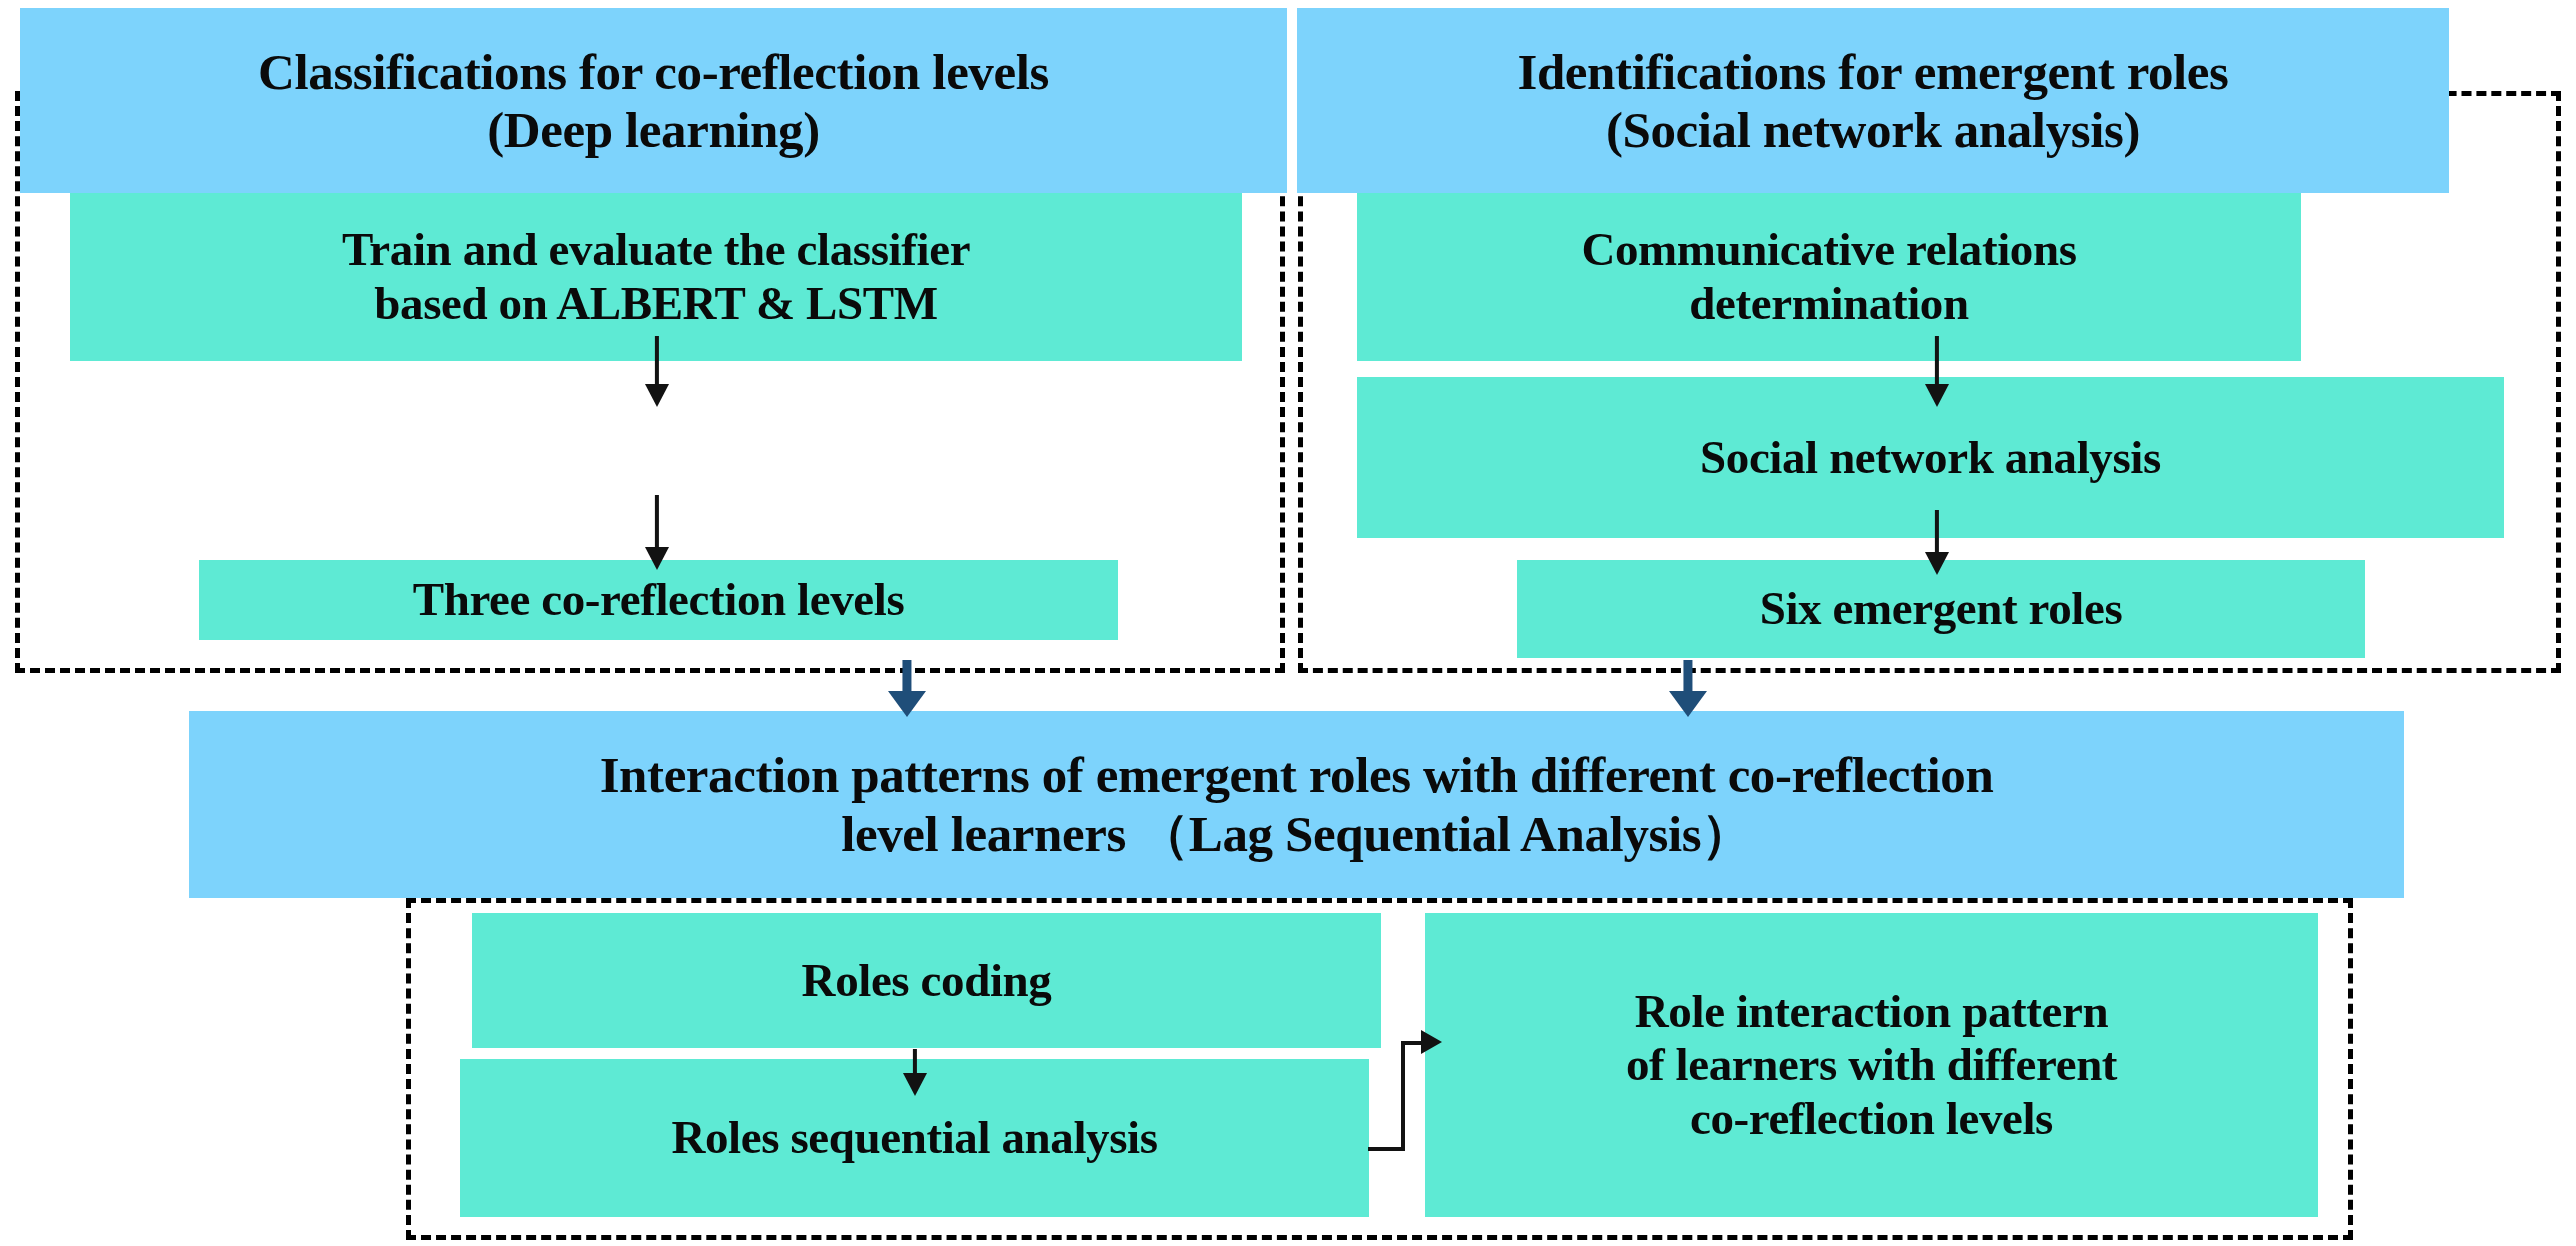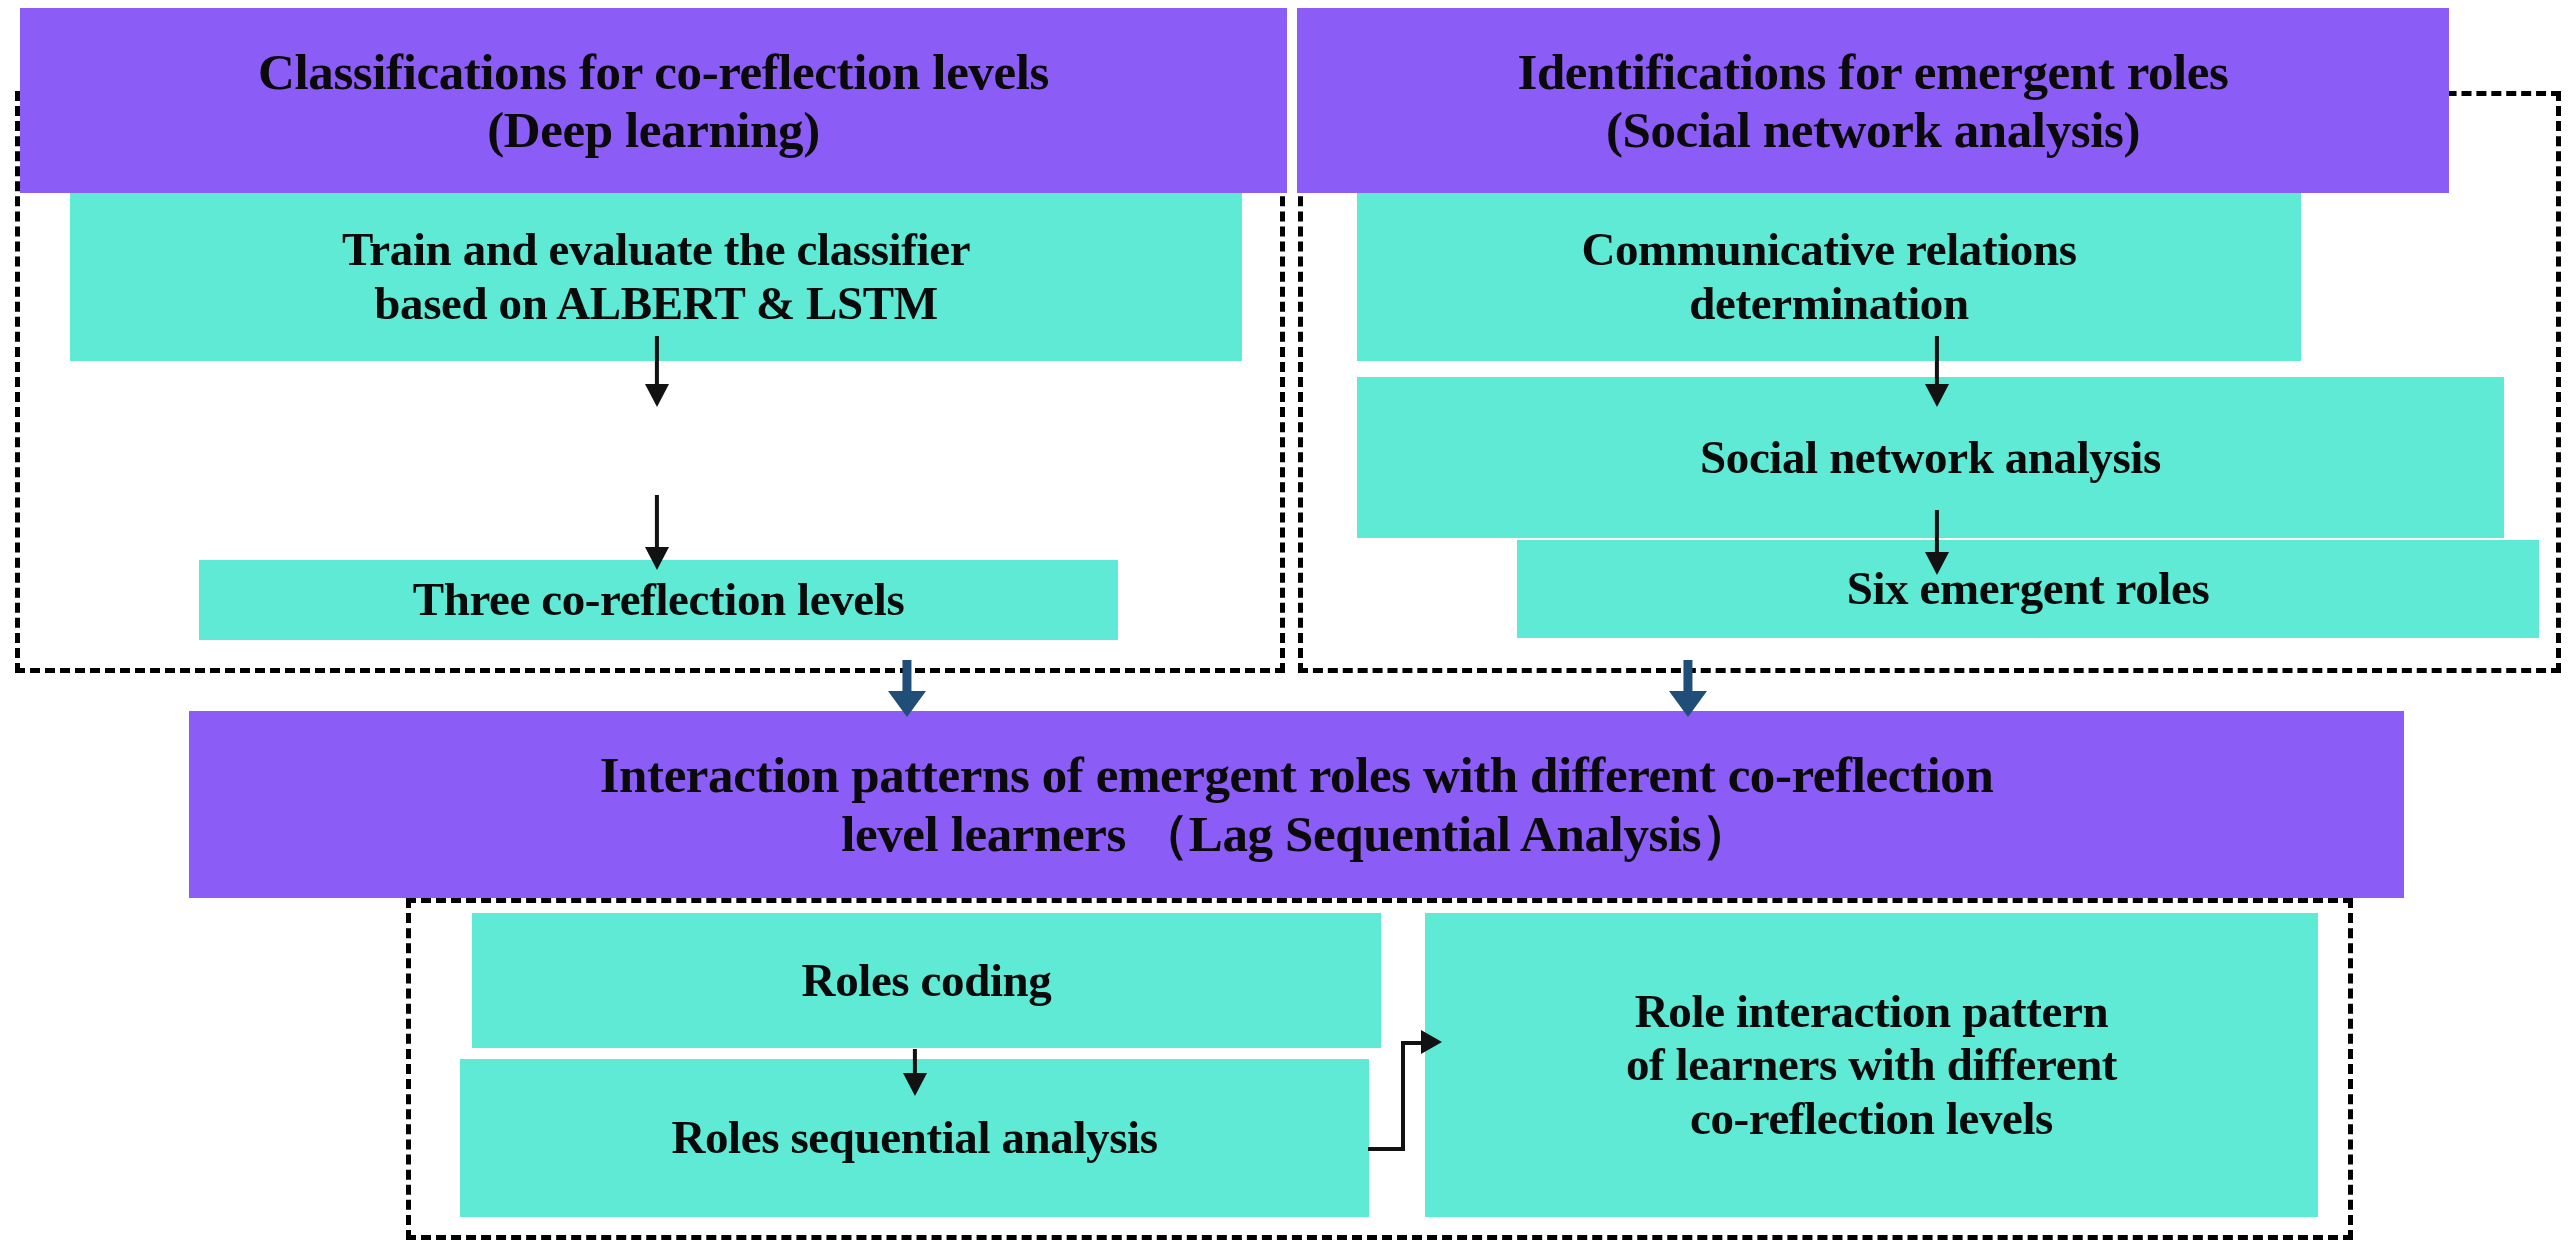--- a/index.html
+++ b/index.html
@@ -25,21 +25,21 @@
   
   .dashed-zone {
     border: 5.8px dashed #000000;
     background: transparent;
     z-index: 1;
   }
 
   
   .blue-head,
   .blue-band {
-    background: #8b5cf6;
+    background: #7dd3fc;
     z-index: 3;
     display: flex;
     align-items: center;
     justify-content: center;
     text-align: center;
   }
   .lav-box {
     background: #5eead4;
     z-index: 3;
     display: flex;
@@ -168,21 +168,21 @@
 
   <div class="abs lav-box" style="left:1357px; top:193px; width:944px; height:168px;">
     <span class="txt t-box">Communicative relations
 determination</span>
   </div>
 
   <div class="abs lav-box" style="left:1357px; top:377px; width:1147px; height:161px;">
     <span class="txt t-box">Social  network analysis</span>
   </div>
 
-  <div class="abs lav-box" style="left:1517px; top:540px; width:1022px; height:98px;text-align:right;">
+  <div class="abs lav-box" style="left:1517px; top:560px; width:848px; height:98px;text-align:right;">
     <span class="txt t-box">Six emergent roles</span>
   </div>
 
   <div class="arrow-v" style="left:1920px; top:336px; width:33px; height:71px;">
     <div class="shaft"></div>
       <div class="head"></div>
   </div>
   <div class="arrow-v" style="left:1920px; top:510px; width:33px; height:65px;">
     <div class="shaft"></div>
       <div class="head"></div>

